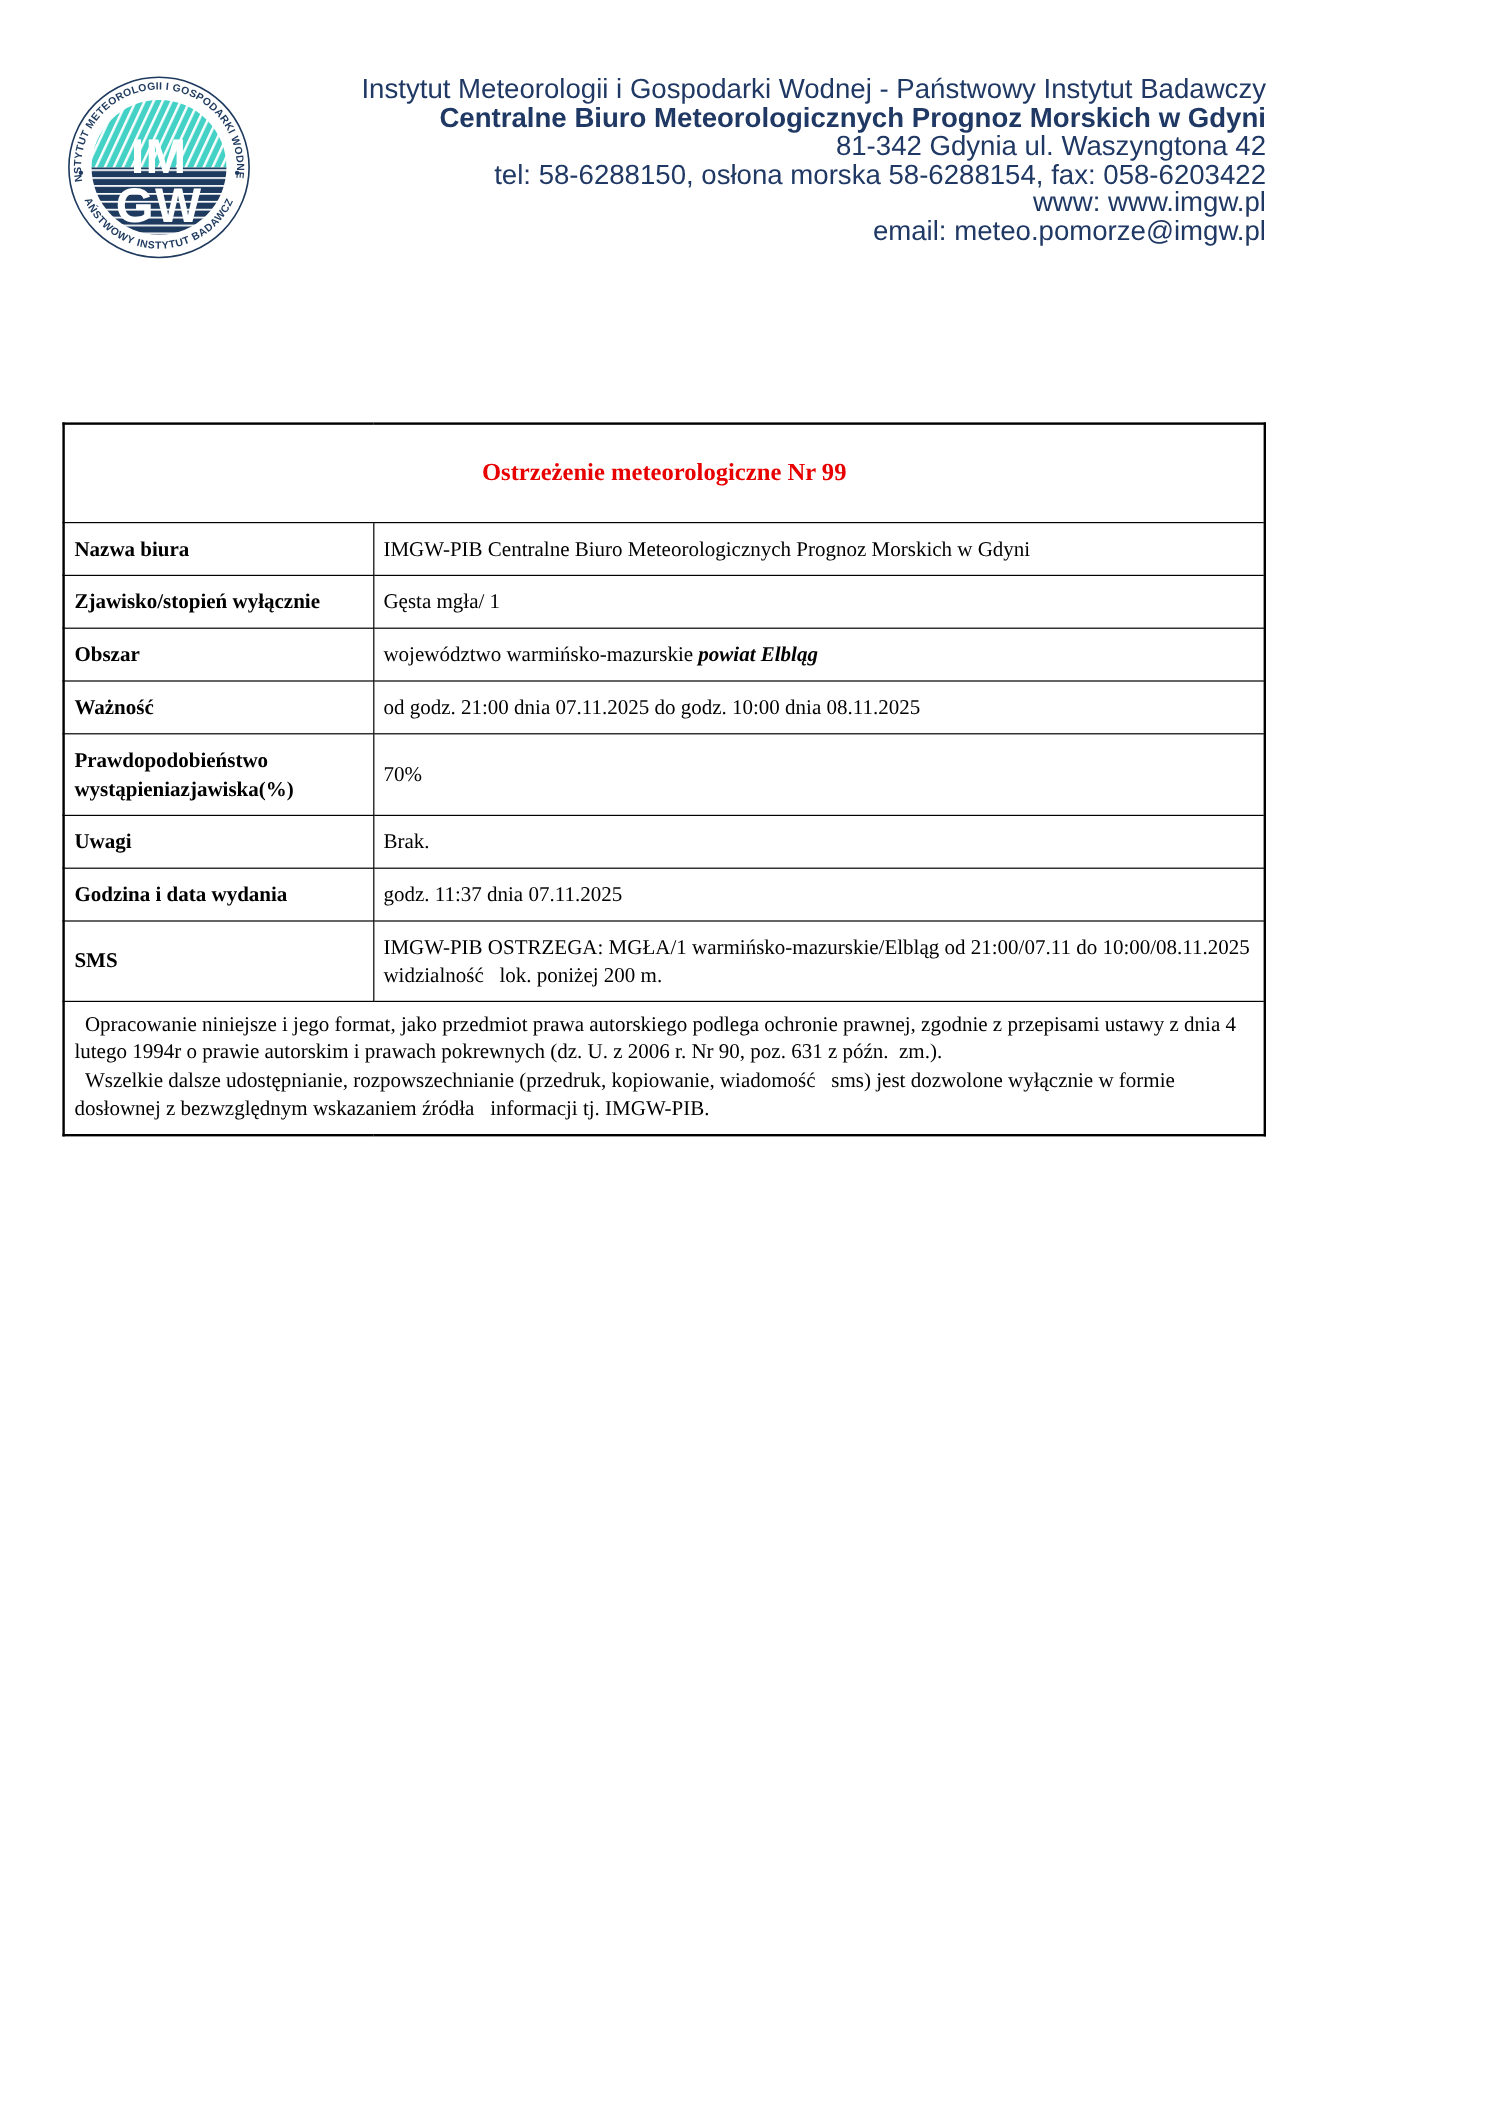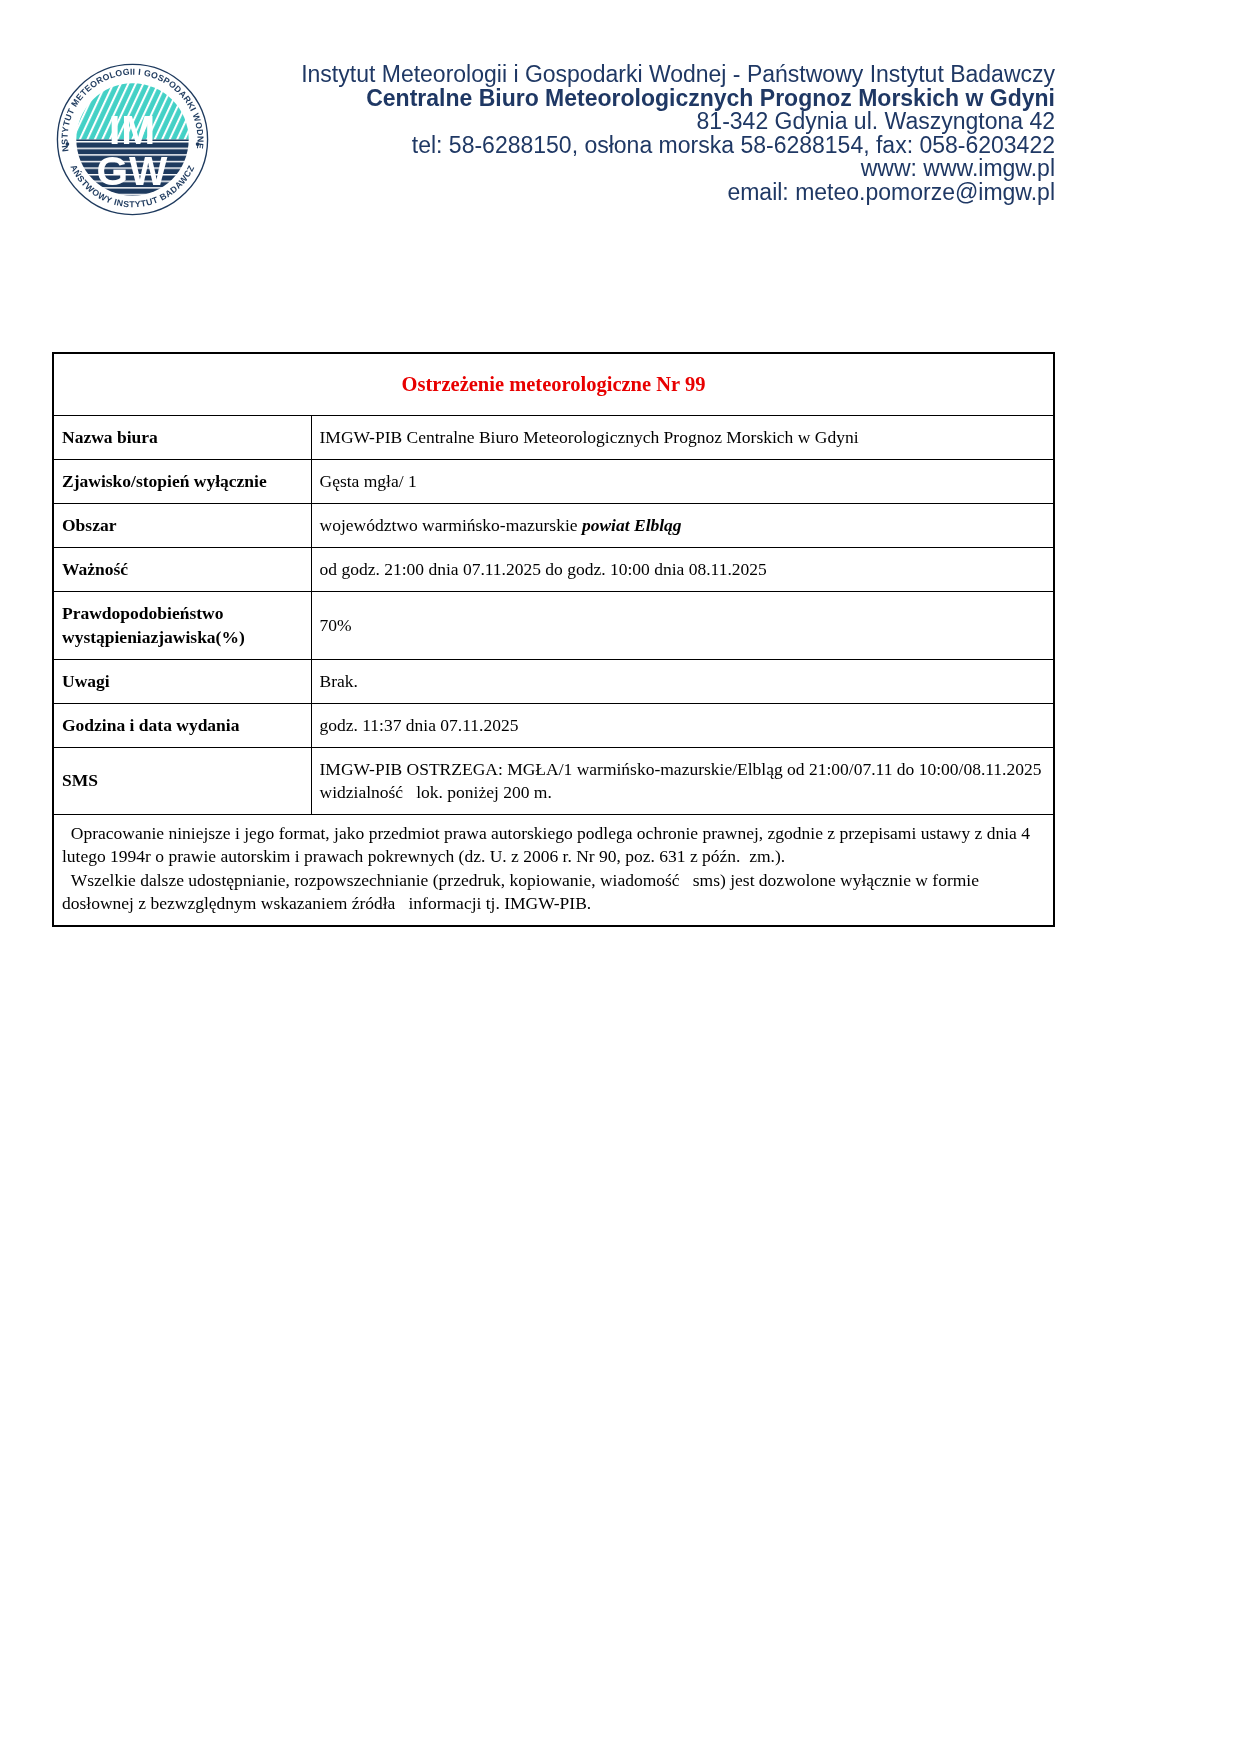--- a/index.html
+++ b/index.html
@@ -54,21 +54,21 @@
   .warning-table td{
     border:1px solid #000;
     padding:10px 8px;
     vertical-align:middle;
   }
   .title-cell{
     text-align:center;
     font-weight:bold;
     font-size:20.5px;
     color:var(--title-red);
-    padding:17px 8px !important;
+    padding:27px 8px !important;
   }
   .label-cell{
     width:258px;
     font-weight:bold;
     white-space:pre-wrap;
   }
   .value-cell{
     white-space:pre-wrap;
     margin-left:36px;
   }

